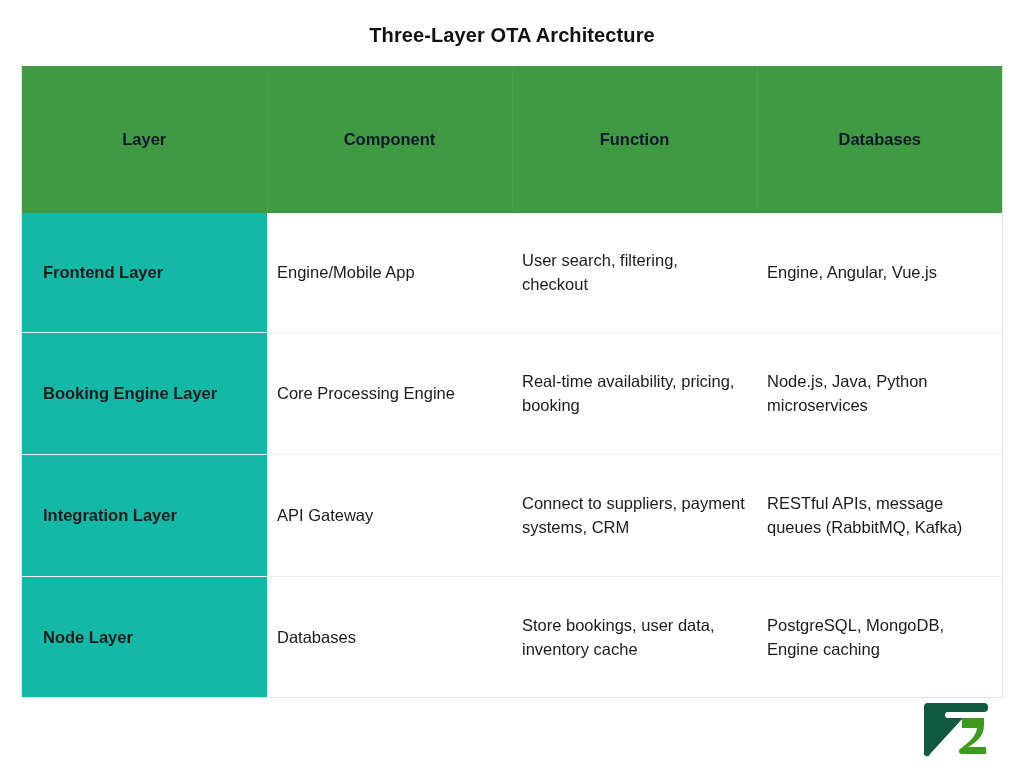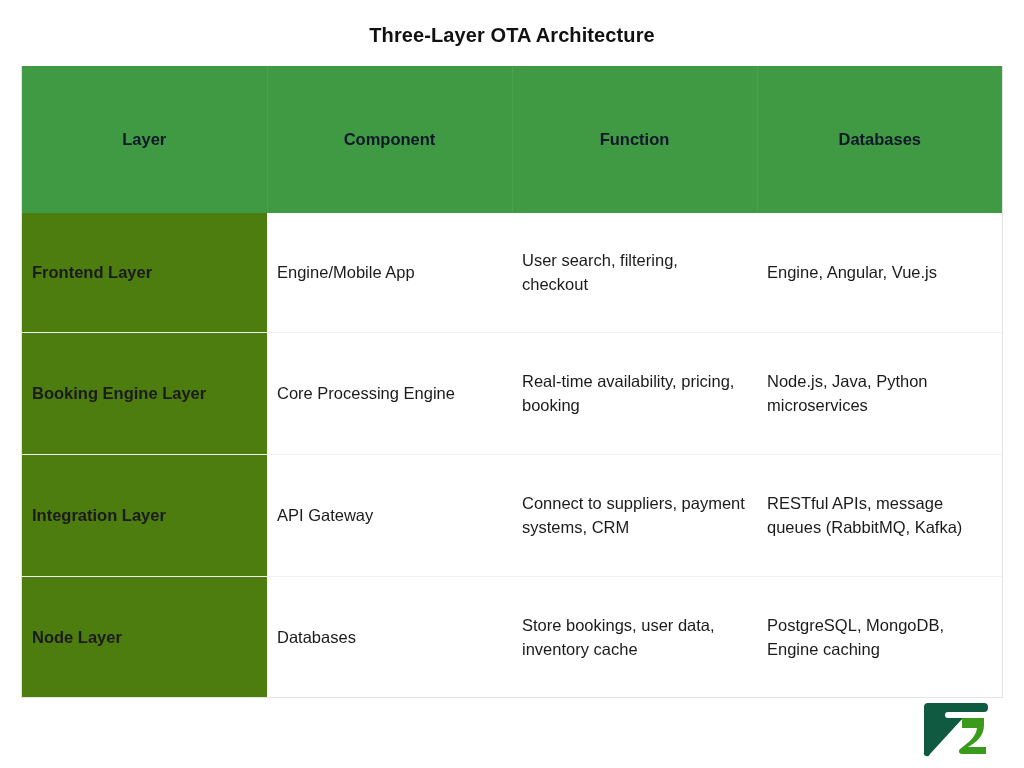--- a/index.html
+++ b/index.html
@@ -81,23 +81,23 @@
     color: #1b1b1b;
     vertical-align: middle;
     padding: 14px 12px 14px 10px;
     box-sizing: border-box;
     border-bottom: 1px solid #eef1ec;
     background: #ffffff;
   }
   table.arch tbody tr:last-child td { border-bottom: none; }
 
   table.arch tbody td.layer-cell {
-    background: #4d7c0f;
+    background: #14b8a6;
     font-weight: bold;
-    padding-left: 10px;
+    padding-left: 21px;
   }
 
   table.arch tbody tr.r1 td { height: 119px; }
   table.arch tbody tr.r2 td { height: 122px; }
   table.arch tbody tr.r3 td { height: 122px; }
   table.arch tbody tr.r4 td { height: 121px; }
 
   
   .logo {
     position: absolute;

